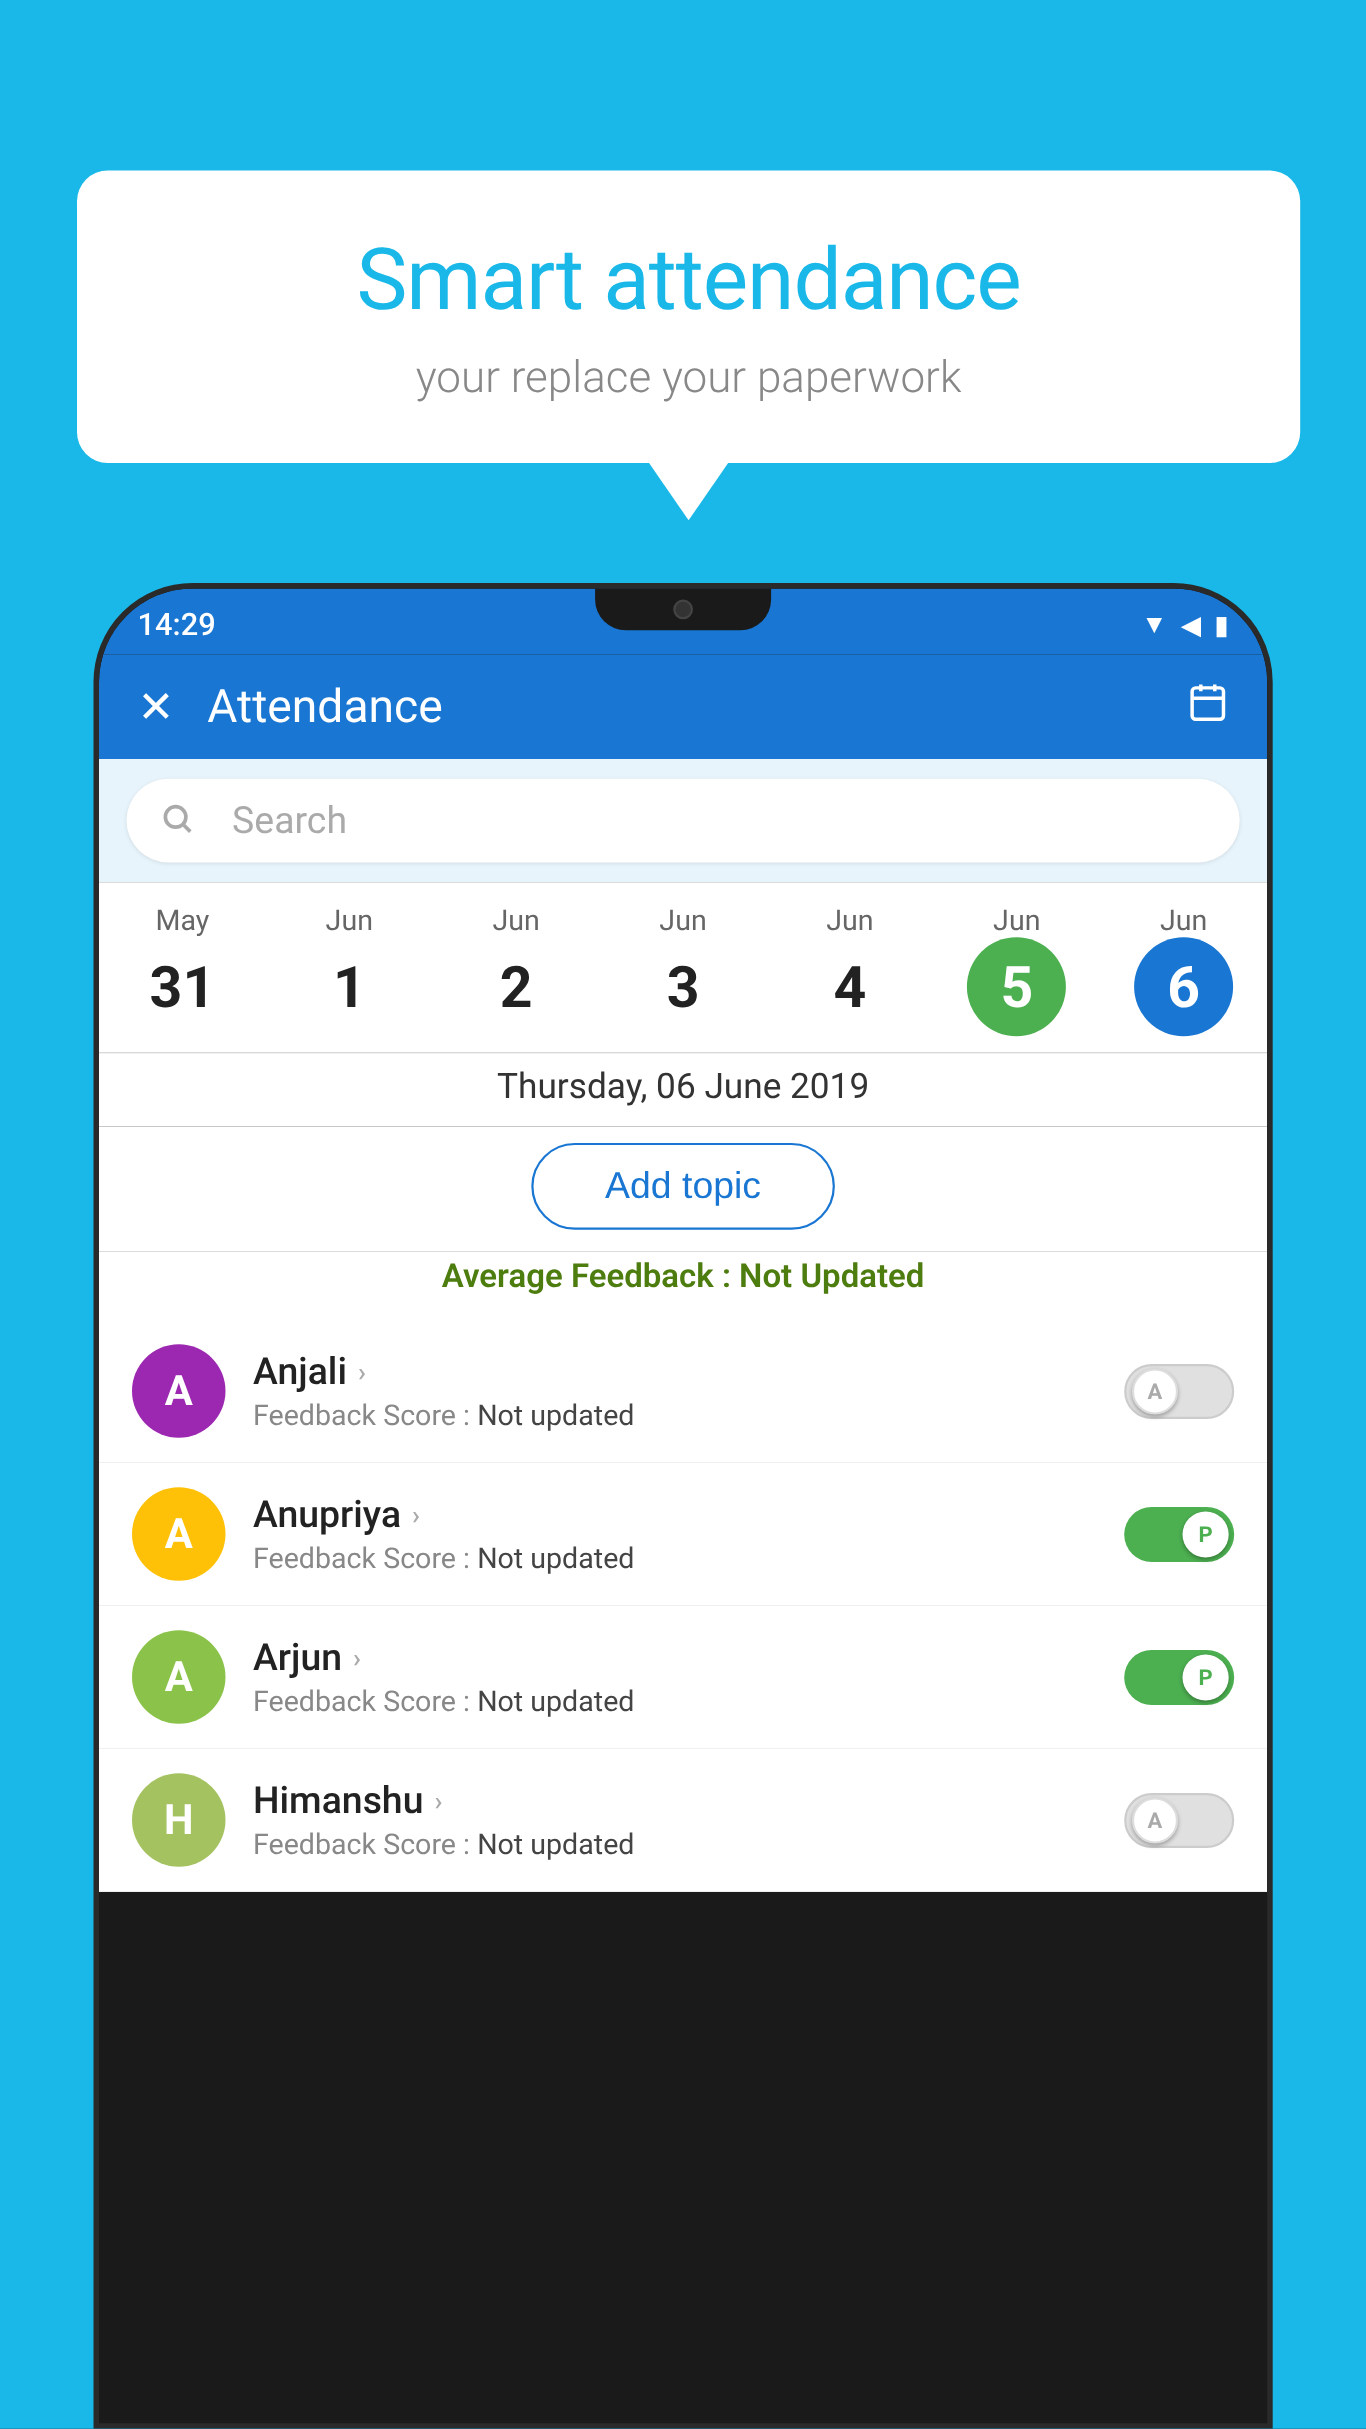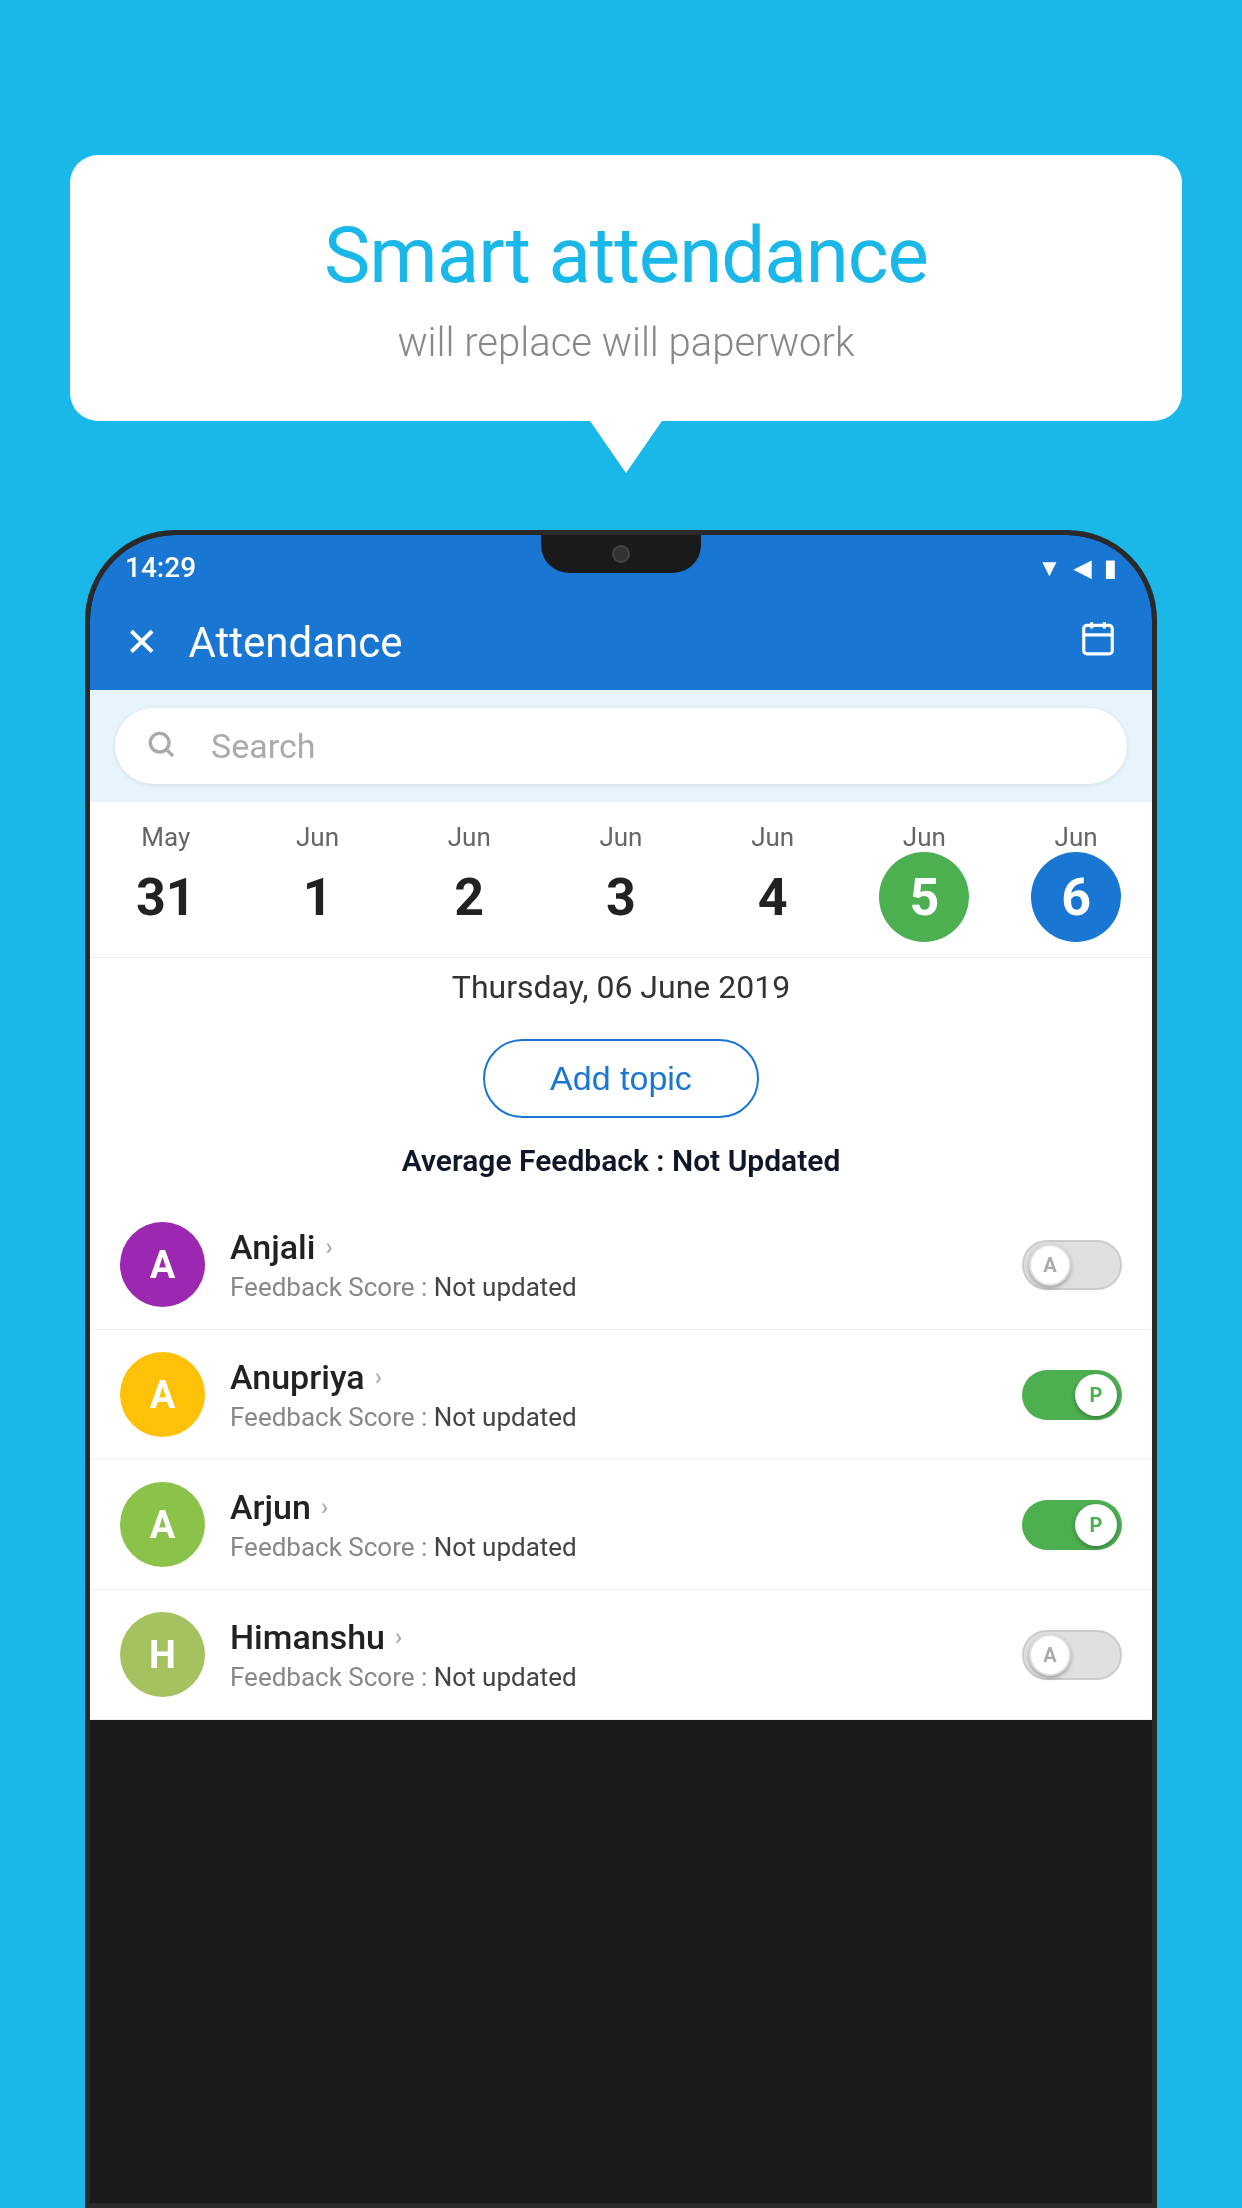--- a/index.html
+++ b/index.html
@@ -244,21 +244,21 @@
     
     .avg-feedback {
       background: white;
       text-align: center;
       font-size: 30px;
       color: #888;
       padding: 5px 0 22px 0;
     }
 
     .avg-feedback span {
-      color: #0f172a;
+      color: #4d7c0f;
       font-weight: 600;
     }
 
     
     .student-list {
       background: white;
     }
 
     .student-item {
       display: flex;
@@ -369,21 +369,21 @@
       overflow: hidden;
       border-radius: 85px 85px 0 0;
     }
   </style>
 </head>
 <body>
 
 <div class="speech-bubble-container">
   <div class="speech-bubble">
     <div class="bubble-title">Smart attendance</div>
-    <div class="bubble-subtitle">will replace will paperwork</div>
+    <div class="bubble-subtitle">your replace your paperwork</div>
   </div>
 </div>
 
 <div class="phone-frame">
   <div class="phone-notch">
     <div class="camera-dot"></div>
   </div>
 
   <div class="phone-screen">
 

